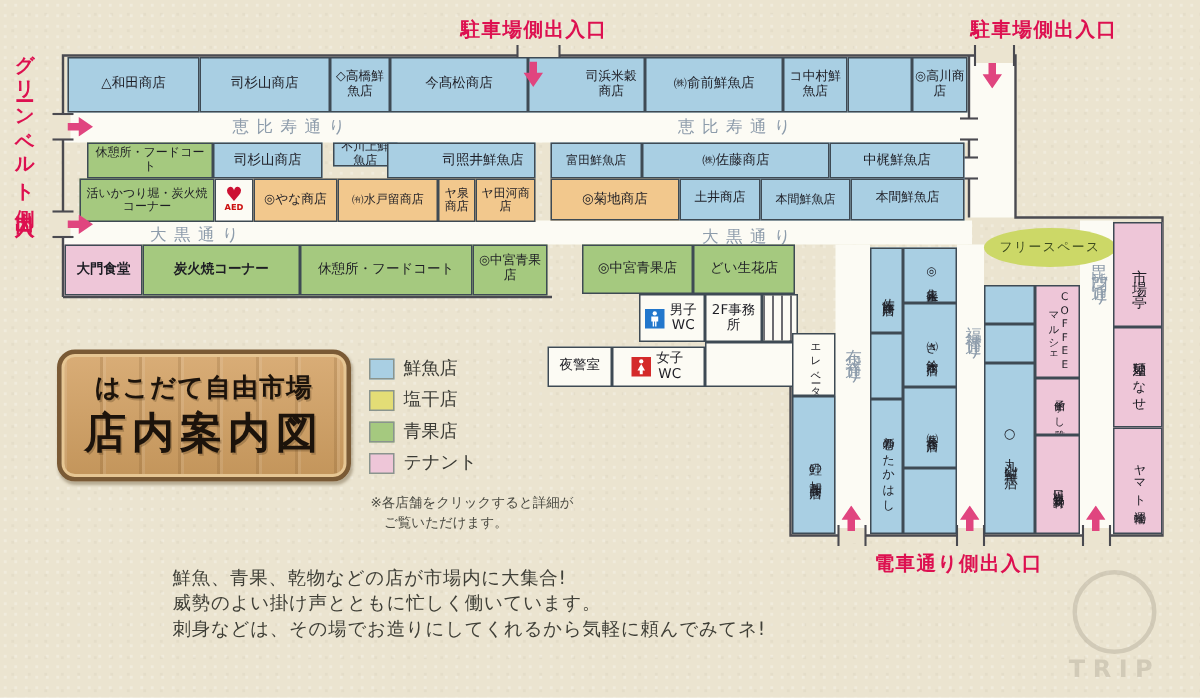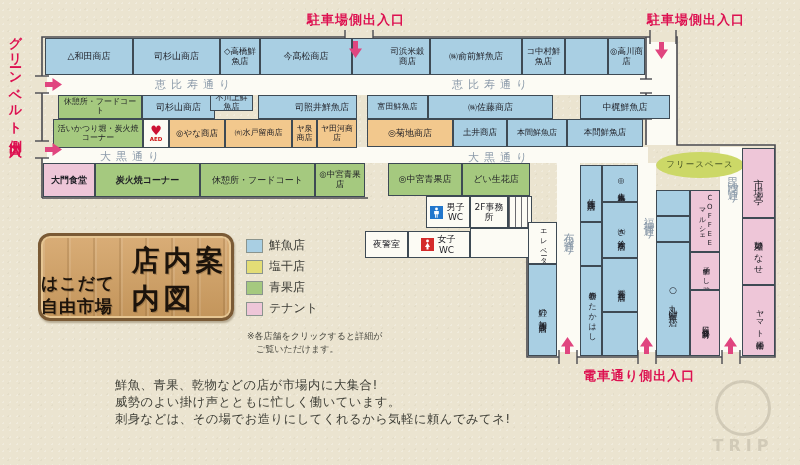--- a/index.html
+++ b/index.html
@@ -22,21 +22,21 @@
   .arrow{position:absolute;width:13px;height:17px;}
   .arrow svg{display:block}
   .legend-row{position:absolute;display:flex;align-items:center;gap:6px;}
   .swatch{width:17px;height:14px;border:1px solid #8a948e;box-sizing:border-box;}
   .legend-label{font-size:12px;color:#3a3a34;}
   .sign{position:absolute;left:38px;top:233px;width:196px;height:88px;box-sizing:border-box;
         border:3px solid #7a5a35;border-radius:12px;
         background:linear-gradient(180deg,#d9ad77,#c3955b);
         background-image:repeating-linear-gradient(90deg,rgba(110,75,35,.18) 0 2px,rgba(255,255,255,.10) 2px 4px,transparent 4px 26px),linear-gradient(180deg,#d9ad77,#c3955b);
         box-shadow:inset 0 0 0 2px #e6c693,1px 2px 2px rgba(80,60,30,.35);
-        display:flex;flex-direction:row;align-items:flex-end;justify-content:center;color:#1c130b;}
+        display:flex;flex-direction:column;align-items:center;justify-content:center;color:#1c130b;}
   .sign .l1{font-size:17px;font-weight:bold;letter-spacing:1px;text-shadow:1px 1px 0 rgba(60,40,15,.25);}
   .sign .l2{font-size:28px;font-weight:bold;letter-spacing:4px;text-shadow:1px 1px 0 rgba(60,40,15,.25);}
   .note{position:absolute;left:247px;top:330px;font-size:9px;color:#4a4a42;line-height:1.45;}
   .desc{position:absolute;left:115px;top:377px;font-size:12.3px;color:#3f3f37;line-height:16.8px;letter-spacing:.5px;}
   .icon-sq{width:13px;height:13px;display:inline-flex;align-items:center;justify-content:center;margin-right:2px;flex:none;}
   .stairs{background:repeating-linear-gradient(90deg,#6b6b70 0,#6b6b70 1px,#fcfbf4 1px,#fcfbf4 6px);}
   .ellipse{position:absolute;background:#ccd867;border-radius:50%;display:flex;align-items:center;
            justify-content:center;font-size:8.5px;color:#3c4a1e;letter-spacing:1px;}
   .wm{position:absolute;left:688px;top:380px;width:110px;height:82px;opacity:.45;text-align:center;}
   .wm .ring{width:50px;height:50px;border:3px solid #b3ab99;border-radius:50%;margin:0 auto;}
@@ -108,25 +108,25 @@
   <div class="cell c-blue" style="left:220px;top:38px;width:40px;height:37px;font-size:8.5px;">◇高橋鮮魚店</div>
   <div class="cell c-blue" style="left:260px;top:38px;width:92px;height:37px;">今髙松商店</div>
   <div class="cell c-blue" style="left:352px;top:38px;width:78px;height:37px;font-size:8.5px;padding-left:34px;">司浜米穀商店</div>
   <div class="cell c-blue" style="left:430px;top:38px;width:92px;height:37px;">㈱俞前鮮魚店</div>
   <div class="cell c-blue" style="left:522px;top:38px;width:43px;height:37px;font-size:8.5px;">コ中村鮮魚店</div>
   <div class="cell c-blue" style="left:565px;top:38px;width:43px;height:37px;"></div>
   <div class="cell c-blue" style="left:608px;top:38px;width:37px;height:37px;font-size:8.5px;">◎高川商店</div>
 
   <div class="cell c-green" style="left:58px;top:95px;width:84px;height:24px;font-size:8px;">休憩所・フードコート</div>
   <div class="cell c-blue" style="left:142px;top:95px;width:73px;height:24px;">司杉山商店</div>
-  <div class="cell c-blue" style="left:210px;top:95px;width:43px;height:16px;font-size:8px;">不川上鮮魚店</div>
+  <div class="cell c-blue" style="left:222px;top:95px;width:43px;height:16px;font-size:8px;">不川上鮮魚店</div>
   <div class="cell c-blue" style="left:258px;top:95px;width:99px;height:24px;padding-left:30px;">司照井鮮魚店</div>
   <div class="cell c-blue" style="left:367px;top:95px;width:61px;height:24px;font-size:8px;">富田鮮魚店</div>
   <div class="cell c-blue" style="left:428px;top:95px;width:125px;height:24px;">㈱佐藤商店</div>
-  <div class="cell c-blue" style="left:580px;top:95px;width:90px;height:24px;">中梶鮮魚店</div>
+  <div class="cell c-blue" style="left:553px;top:95px;width:90px;height:24px;">中梶鮮魚店</div>
 
   <div class="cell c-green" style="left:53px;top:119px;width:90px;height:29px;font-size:8px;">活いかつり堀・炭火焼コーナー</div>
   <div class="cell c-white" style="left:143px;top:119px;width:26px;height:29px;flex-direction:column;">
     <span class="heart">♥</span>
     <span class="aedtxt">AED</span>
   </div>
   <div class="cell c-orange" style="left:169px;top:119px;width:56px;height:29px;font-size:8.5px;">◎やな商店</div>
   <div class="cell c-orange" style="left:225px;top:119px;width:67px;height:29px;font-size:8px;">㈲水戸留商店</div>
   <div class="cell c-orange" style="left:292px;top:119px;width:25px;height:29px;font-size:8px;">ヤ泉商店</div>
   <div class="cell c-orange" style="left:317px;top:119px;width:40px;height:29px;font-size:8px;">ヤ田河商店</div>

